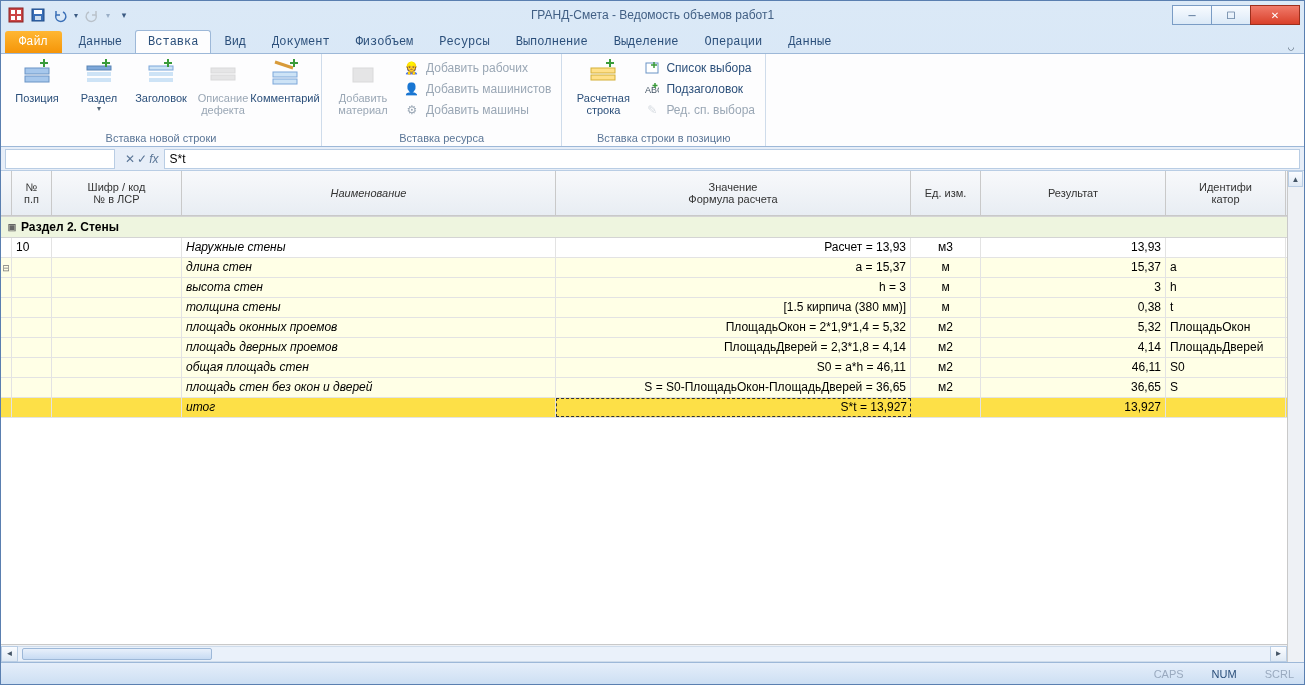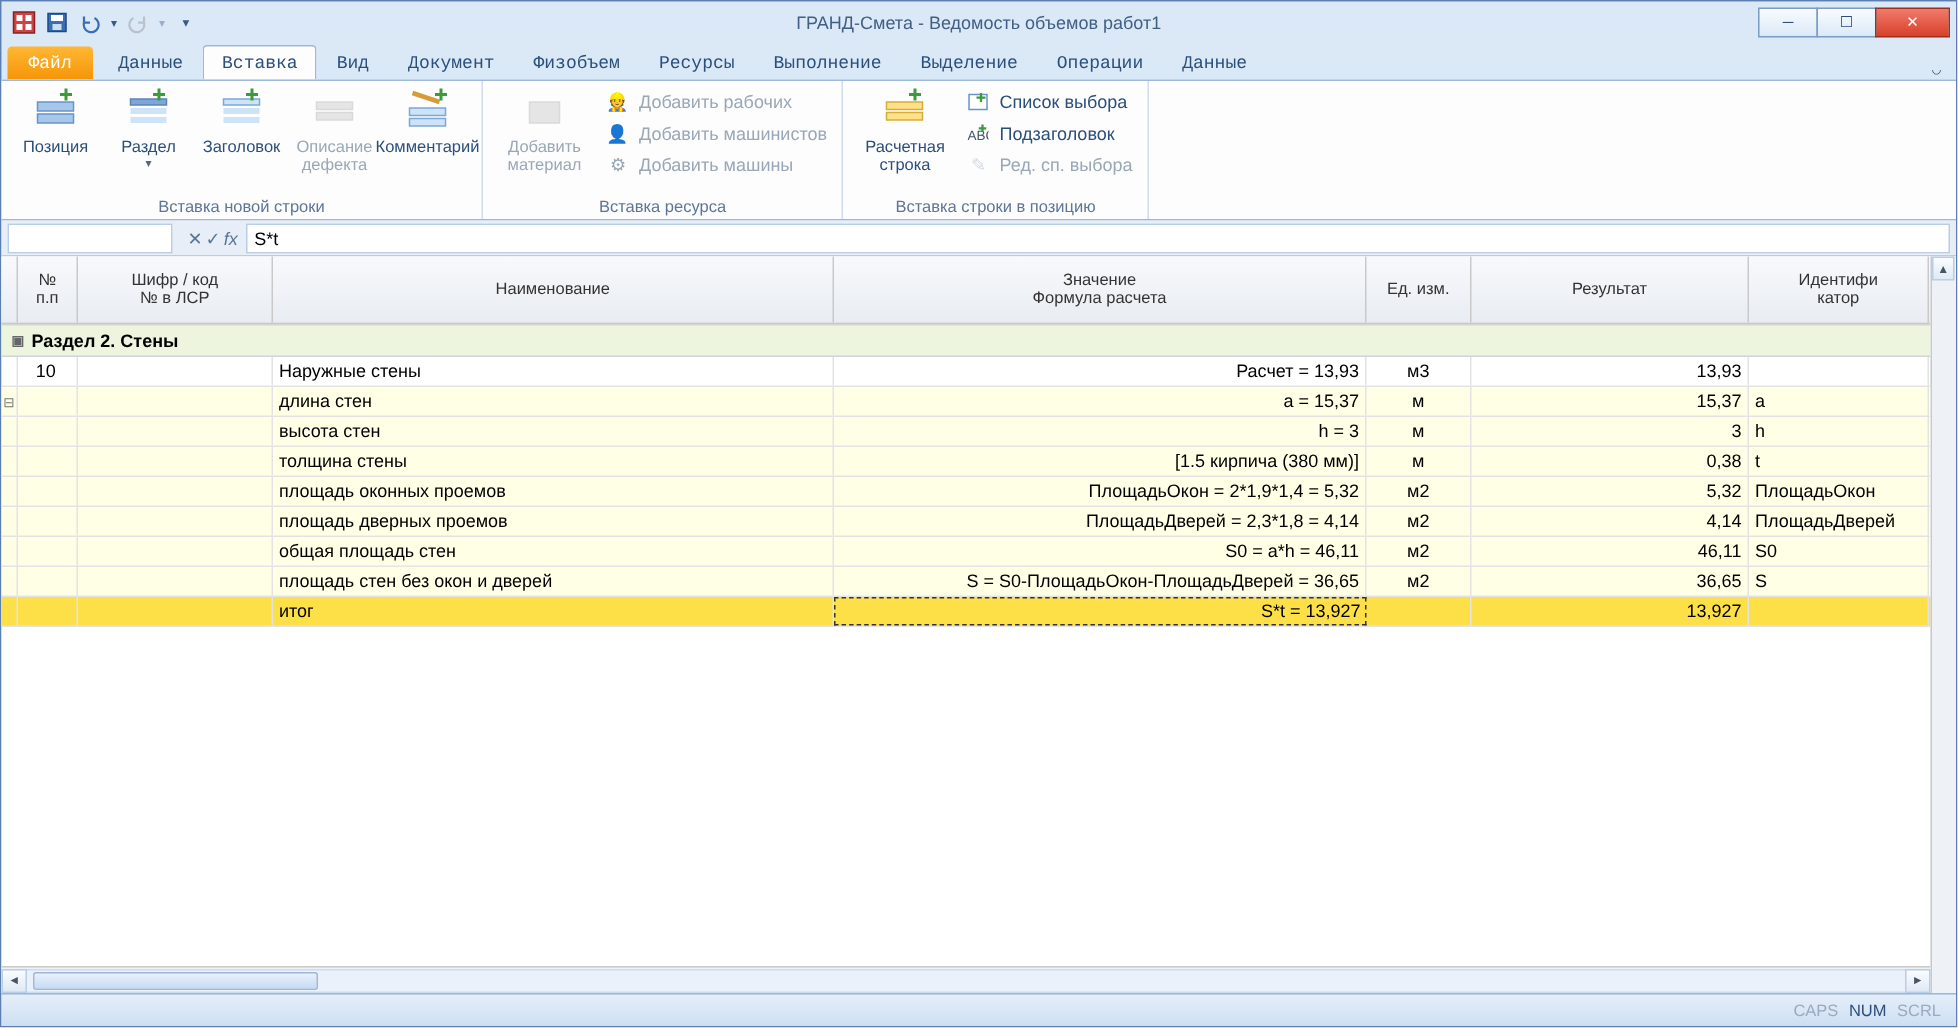--- a/index.html
+++ b/index.html
@@ -46,29 +46,29 @@
   .row.sub { background:#ffffe6;}
   .row.selected { background:#fde047;}
   .cell { border-right:1px solid #e3e3e3; padding:2px 4px; overflow:hidden; white-space:nowrap;}
   .cell.num { text-align:right; }
   .cell.ctr { text-align:center; }
   .row.selected .cell.focus { border:1px dashed #333; padding:1px 3px;}
   .grid-hscroll { height:18px; background:#eef1f5; border-top:1px solid #c9c9c9; position:relative; display:flex; align-items:center;}
   .hs-btn { width:17px; height:16px; border:1px solid #b9cde4; background:linear-gradient(#fafcff,#dfe9f4); display:flex; align-items:center; justify-content:center; font-size:8px; color:#456;}
   .hs-track { flex:1; height:16px; background:#eaf1fa; border-top:1px solid #cfdceb; border-bottom:1px solid #cfdceb; position:relative;}
   .hs-thumb { position:absolute; left:4px; top:1px; height:12px; width:190px; background:linear-gradient(#e8f0fb,#c7dbf3); border:1px solid #9db8d8; border-radius:2px;}
-  .statusbar { height:22px; background:linear-gradient(#e5eefa,#cddff3); border-top:1px solid #9db8d8; display:flex; align-items:center; justify-content:flex-end; padding:0 10px; gap:7px; font-size:11px; color:#9aaabf;}
+  .statusbar { height:22px; background:linear-gradient(#e5eefa,#cddff3); border-top:1px solid #9db8d8; display:flex; align-items:center; justify-content:flex-end; padding:0 10px; gap:28px; font-size:11px; color:#9aaabf;}
   .statusbar .on { color:#2b4f7a;}
   .vscroll { width:17px; background:#eef1f5; border-left:1px solid #c9c9c9;}
   
-  .c0{width:40px} .c1{width:130px;} .c2{width:374px;} .c3{width:355px;} .c4{width:70px;} .c5{width:185px;} .c6{width:120px;}
+  .c0{width:40px} .c1{width:130px;} .c2{width:374px;font-style:italic;} .c3{width:355px;} .c4{width:70px;} .c5{width:185px;} .c6{width:120px;}
   svg { display:block; }
   .row-toggle { width:11px; display:flex; align-items:center; justify-content:center; color:#777; font-size:9px; border-right:1px solid #e3e3e3;}
   .gh0pad{width:11px; border-right:1px solid #c9c9c9;}
-  .main-row .c0{ text-align:center; padding-right:6px;}
+  .main-row .c0{ text-align:left; padding-right:6px;}
 </style>
 </head>
 <body>
 
 <div class="window">
 
   <div class="titlebar">
     <div class="qat">
       <span class="qat-btn">
           <svg width="16" height="16">

